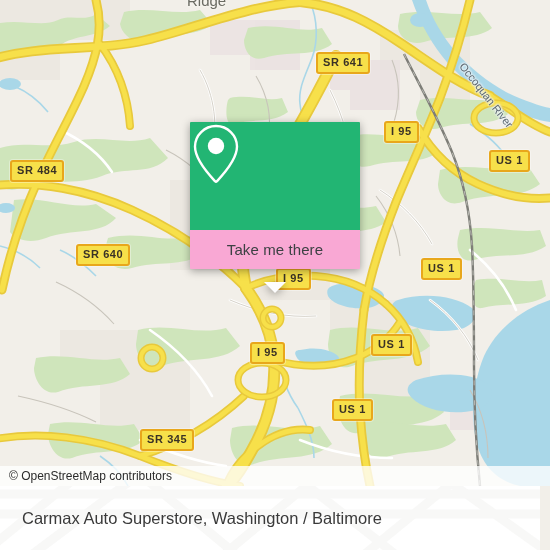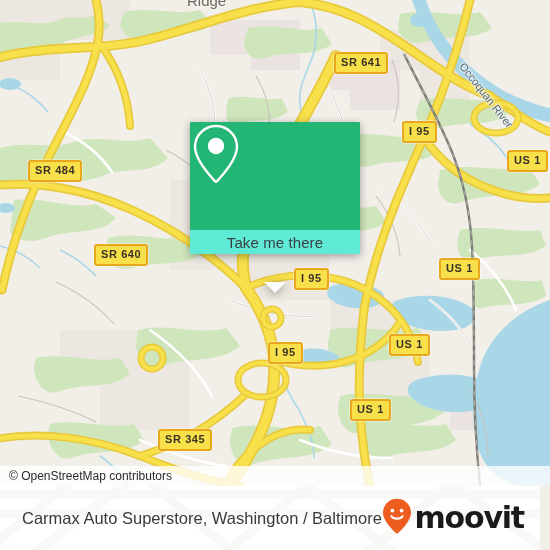--- a/index.html
+++ b/index.html
@@ -11,35 +11,35 @@
   
   #map{position:absolute;left:0;top:0;width:550px;height:486px;overflow:hidden;
        background:#f2efe9;}
   #map svg{position:absolute;left:0;top:0;display:block;}
 
   
   .shield{position:absolute;background:#f7e04a;border:2px solid #e8a71c;
           border-radius:3px;color:#3a3226;font-weight:bold;font-size:11px;
           letter-spacing:.6px;line-height:1;padding:3px 5px 4px 5px;
           white-space:nowrap;font-family:"Liberation Sans",sans-serif;
-          box-shadow:0 0 0 1px rgba(255,255,255,.35);margin-left:18px;}
+          box-shadow:0 0 0 1px rgba(255,255,255,.35);}
 
   
   .placelabel{position:absolute;color:#6b6b63;font-size:15px;font-weight:normal;
               white-space:nowrap;text-shadow:
                1px 0 2px #f6f4ef,-1px 0 2px #f6f4ef,0 1px 2px #f6f4ef,0 -1px 2px #f6f4ef;}
   .waterlabel{position:absolute;color:#5b6770;font-size:11px;white-space:nowrap;
               text-shadow:1px 0 2px #eef3f6,-1px 0 2px #eef3f6,0 1px 2px #eef3f6,0 -1px 2px #eef3f6;}
 
   
   #popup{position:absolute;left:190px;top:122px;width:170px;
          filter:drop-shadow(0 2px 4px rgba(0,0,0,.35));}
   #popup-top{height:108px;background:#22b573;position:relative;
              border-radius:1px 1px 0 0;display:flex;align-items:center;justify-content:center;}
-  #popup-bottom{height:24px;background:#5eead4;display:flex;align-items:center;
+  #popup-bottom{height:39px;background:#f9a8d4;display:flex;align-items:center;
                 justify-content:center;border-radius:0 0 1px 1px;position:relative;text-align:center;}
   #popup-bottom .lbl{font-size:15px;color:#3c4043;letter-spacing:.1px;}
   #popup-tail{position:absolute;left:50%;top:160px;margin-left:-11px;width:0;height:0;
               border-left:11px solid transparent;border-right:11px solid transparent;
               border-top:11px solid #fdfdfd;}
 
   
   #attrib{position:absolute;left:0;top:466px;height:20px;width:550px;
           background:rgba(255,255,255,.78);}
   #attrib span{position:absolute;left:9px;top:3px;font-size:12px;color:#2b2b2b;}
@@ -285,28 +285,15 @@
         <path d="M290 -14 L400 72"></path>
         <path d="M360 72 L470 -18"></path>
         <path d="M430 -18 L545 64"></path>
         <path d="M-10 28 L560 28"></path>
         <path d="M-10 8 L560 8"></path>
       </g>
     </svg>
 
     <div id="footer-title">Carmax Auto Superstore, Washington / Baltimore</div>
 
-    <div id="brand">
-      <span>
-        <svg width="30" height="36" viewBox="0 0 30 36" aria-hidden="true">
-          <path d="M15 0.8 C7.2 0.8 1 7 1 14.8 C1 23.4 12.3 33.6 14.2 35.2
-                   C14.7 35.6 15.3 35.6 15.8 35.2 C17.7 33.6 29 23.4 29 14.8
-                   C29 7 22.8 0.8 15 0.8 Z" fill="#ee5d20"></path>
-          <circle cx="10.4" cy="12.6" r="1.9" fill="#ffffff"></circle>
-          <circle cx="19.6" cy="12.6" r="1.9" fill="#ffffff"></circle>
-          <path d="M9.4 18.2 C11.4 21.4 18.6 21.4 20.6 18.2" fill="none" stroke="#ffffff" stroke-width="2.1" stroke-linecap="round"></path>
-        </svg>
-      </span>
-      <span class="wordmark">moovit</span>
-    </div>
   </div>
 
 </div>
 
 </body></html>

